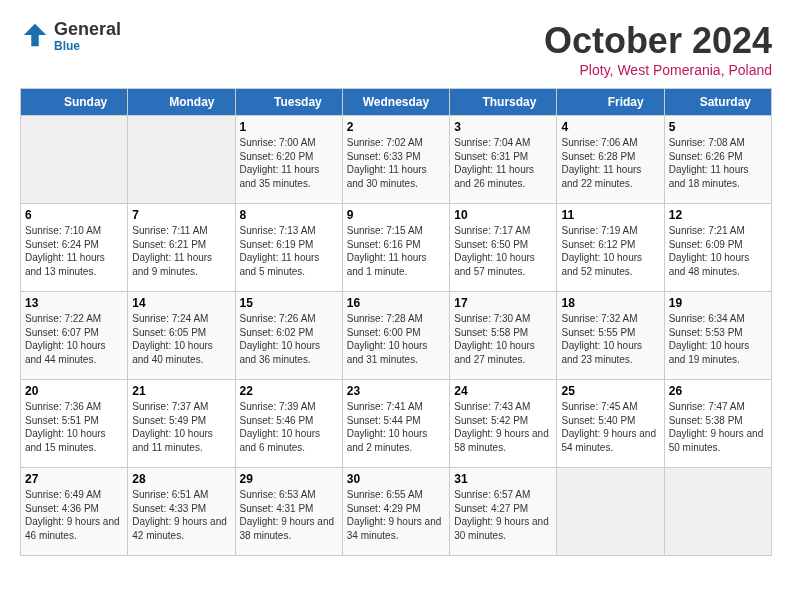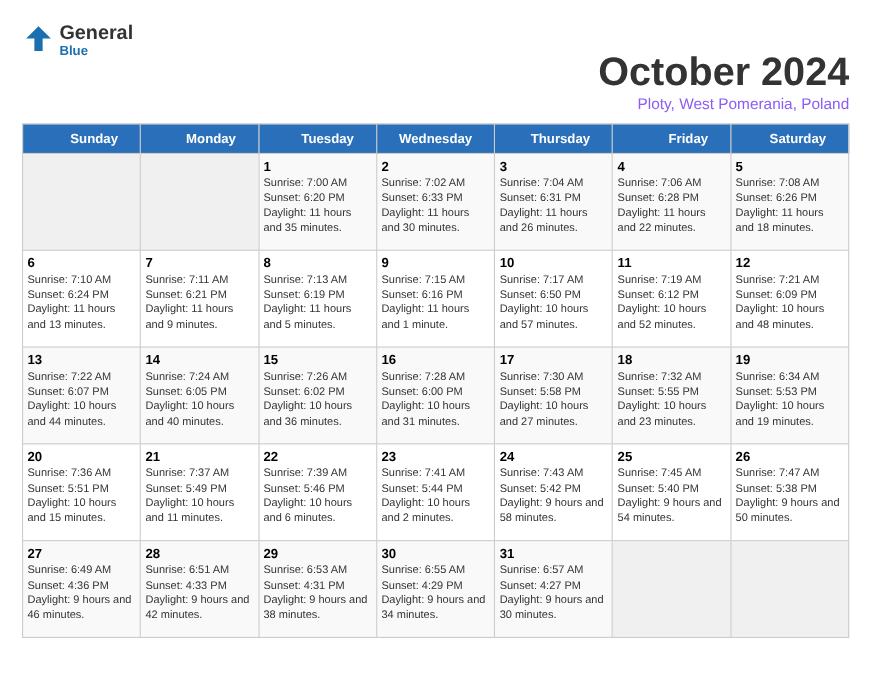--- a/index.html
+++ b/index.html
@@ -34,30 +34,29 @@
       font-weight: bold;
       color: #1a6faf;
     }
     .logo-icon {
       width: 30px;
       height: 30px;
       margin-right: 4px;
     }
     .title-block {
       text-align: right;
-      margin-top: 24px;
     }
     .month-title {
       font-size: 36px;
       font-weight: bold;
       color: #333;
     }
     .subtitle {
       font-size: 14px;
-      color: #8b5cf6;
+      color: #be185d;
     }
     table {
       width: 100%;
       border-collapse: collapse;
       font-size: 11px;
     }
     thead tr th {
       background-color: #2a6fba;
       color: #fff;
       padding: 6px 20px;

